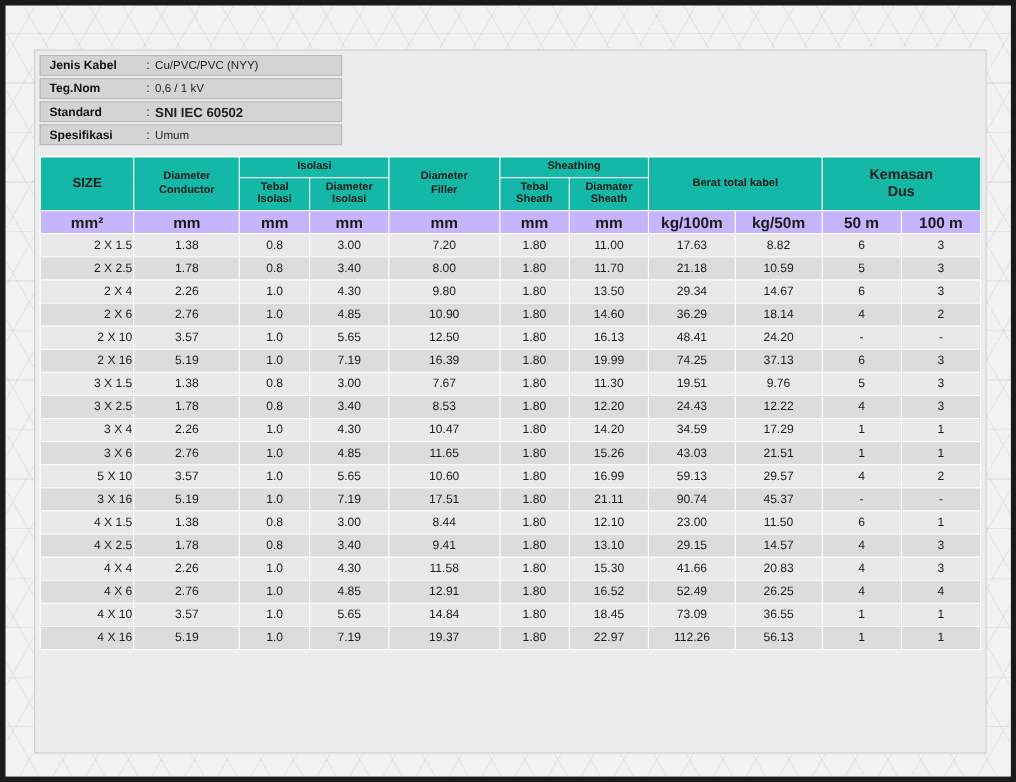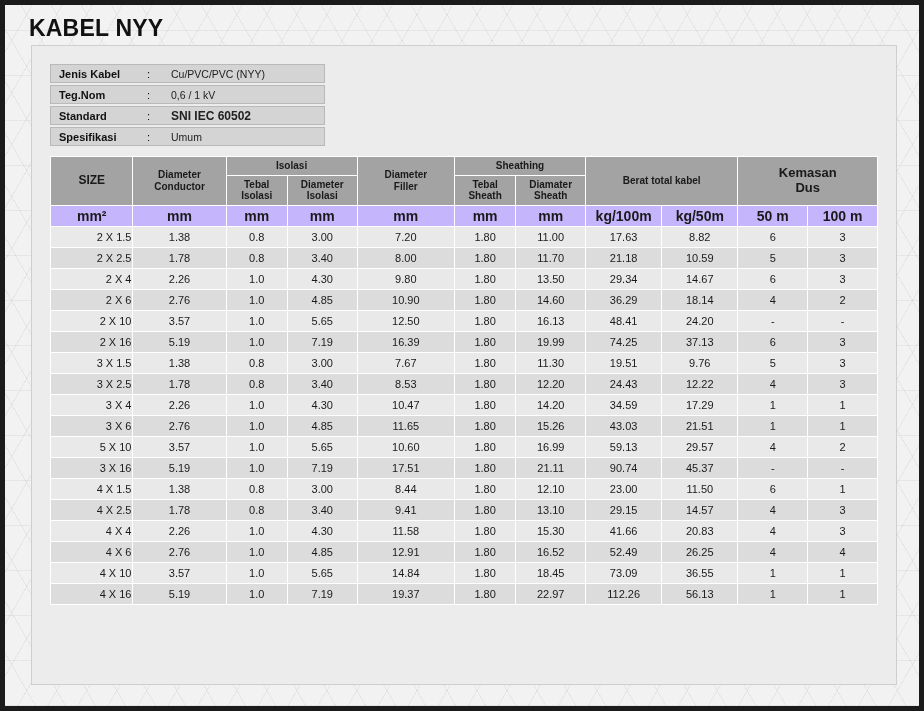--- a/index.html
+++ b/index.html
@@ -22,60 +22,60 @@
   .title{
     position:absolute;left:24px;top:10px;
     font-size:23px;font-weight:bold;color:#111;
     letter-spacing:.2px;
   }
   .sheet{
     position:absolute;left:26px;top:40px;width:866px;height:640px;
     background:#ececec;
     border:1px solid #cfcfcf;
     box-sizing:border-box;
-    padding:18px;
+    padding:4px;
   }
   
   .header{
     display:flex;align-items:stretch;
     height:86px;margin-bottom:6px;
   }
   .infobox{width:275px;display:flex;flex-direction:column;gap:2px;}
   .inforow{
     display:flex;align-items:center;
     height:19px;
     background:#d4d4d4;
     border:1px solid #b9b9b9;
     box-sizing:border-box;
   }
   .inforow .k{
     width:88px;padding-left:8px;
     font-size:11px;font-weight:bold;color:#111;
   }
   .inforow .c{width:8px;font-size:11px;color:#111;}
-  .inforow .v{font-size:10.5px;color:#222;margin-left:16px;}
+  .inforow .v{font-size:10.5px;color:#222;}
   .inforow.strong .v{font-size:12px;font-weight:bold;}
   .speclabel{
     flex:1;display:flex;align-items:center;justify-content:center;
     margin-left:10px;
     background:#e4e4e4;
     border:1px solid #d2d2d2;
     font-size:33px;font-weight:bold;letter-spacing:.5px;color:#111;
   }
   
   table{
     border-collapse:collapse;width:100%;table-layout:fixed;
   }
   th,td{
     border:1px solid #ffffff;
     text-align:center;
     color:#1a1a1a;
   }
   thead th{
-    background:#a3a3a3;
+    background:#14b8a6;
     font-size:10px;font-weight:bold;line-height:1.15;
     padding:3px 1px;
   }
   thead th.unit{
     font-size:14px;font-weight:bold;
     background:#c4b5fd;
     padding:2px 1px;
   }
   thead th.big{font-size:12px;}
   thead th.kemasan{font-size:13px;font-weight:bold;}
@@ -97,21 +97,20 @@
   .col-b1{width:72px;}
   .col-b2{width:72px;}
   .col-k1{width:66px;}
   .col-k2{width:66px;}
 </style>
 </head>
 <body>
 
 <div class="page">
 
-  <div class="title">KABEL NYY</div>
 
   <div class="sheet">
 
     <div class="header">
       <div class="infobox">
           <div class="inforow">
             <div class="k">Jenis Kabel</div>
             <div class="c">:</div>
             <div class="v">Cu/PVC/PVC (NYY)</div>
           </div>

